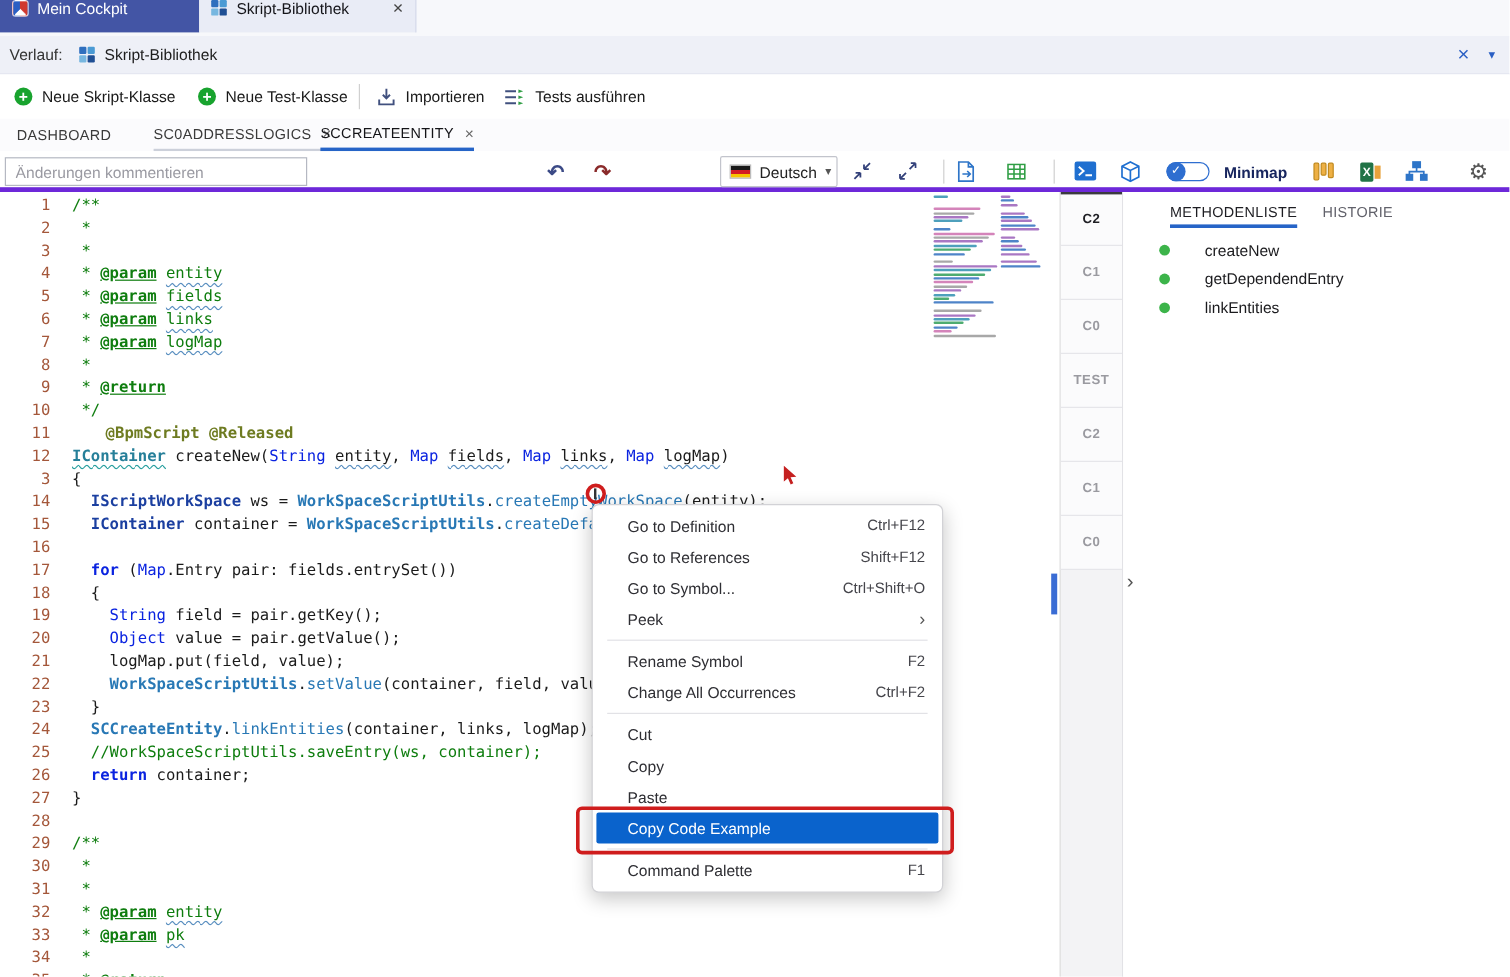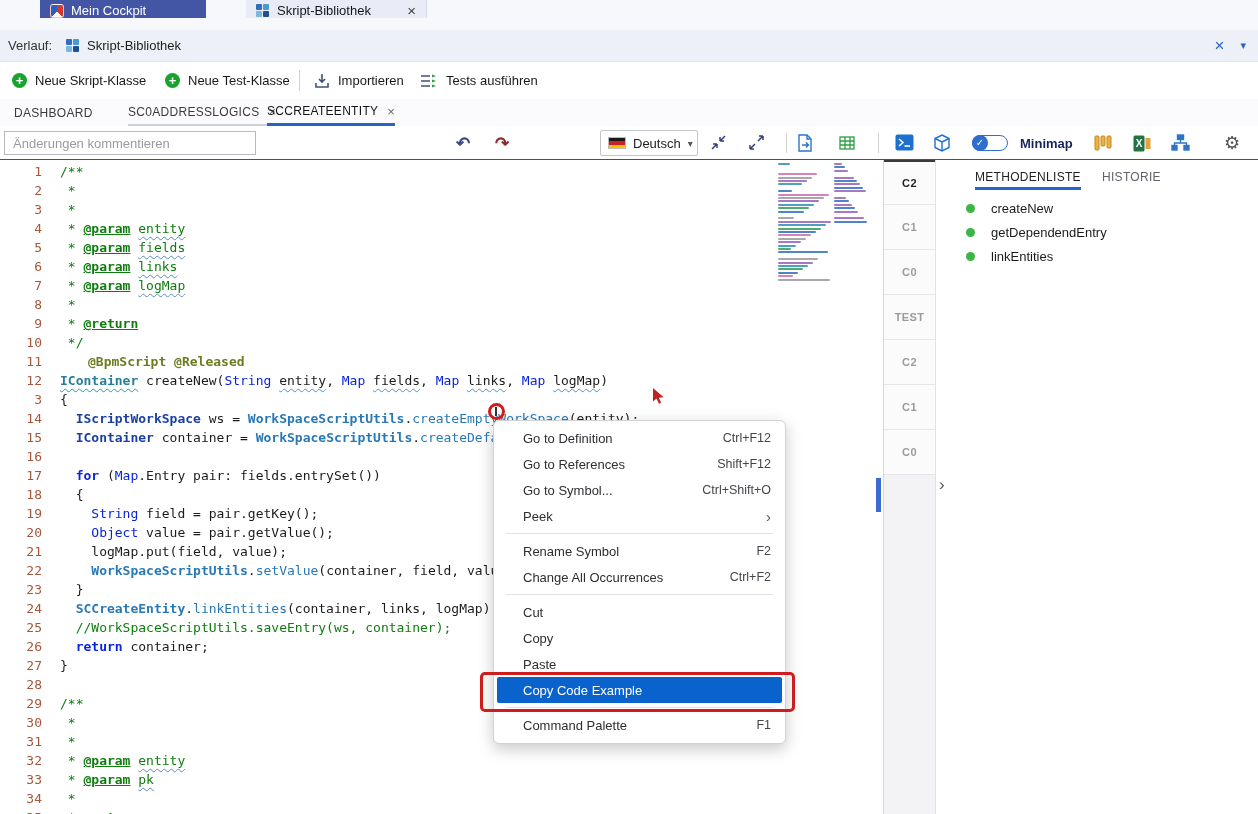--- a/index.html
+++ b/index.html
@@ -2,21 +2,21 @@
 <html><head>
 <meta charset="utf-8">
 <style>
   *{box-sizing:border-box;margin:0;padding:0;}
   html,body{width:1258px;height:814px;}
   body{position:relative;font-family:"Liberation Sans",sans-serif;background:#fff;overflow:hidden;color:#1b1b1b;}
   #app{position:absolute;inset:0;}
 
   
   .wtabs{position:absolute;left:0;top:0;width:1258px;height:30px;background:#f7f8fb;display:flex;}
-  .wtab{display:flex;align-items:flex-end;gap:7px;font-size:13px;padding:0 10px;height:18px;margin-left:40px;}
+  .wtab{display:flex;align-items:flex-start;gap:7px;font-size:13px;padding:0 10px;height:27px;}
   .wtab1{width:166px;background:#4355a5;color:#fff;}
   .wtab2{width:181px;background:#e9ecf6;color:#15151a;border-right:1px solid #d6daea;}
   .wclose{margin-left:auto;font-size:15px;color:#444;line-height:1;}
   .cockpit-ic{width:14px;height:14px;border-radius:3px;flex:0 0 14px;
     background:conic-gradient(#d0392f 0 140deg,#ffffff 140deg 220deg,#2a5fc4 220deg 360deg);
     border:1px solid rgba(255,255,255,.7);}
   .lib-ic{width:14px;height:14px;display:grid;grid-template-columns:6px 6px;grid-template-rows:6px 6px;gap:1px;flex:0 0 14px;}
   .lib-ic i{background:#2f6fbe;border-radius:1px;}
   .lib-ic i:nth-child(2){background:#4a9ad4;}
   .lib-ic i:nth-child(3){background:#77b7e0;}
@@ -41,21 +41,21 @@
 
   
   .doctabs{position:absolute;left:0;top:99px;width:1258px;height:27px;background:#fbfbfd;font-size:12px;}
   .dtab{position:absolute;top:0;height:27px;display:flex;align-items:center;gap:9px;color:#3a3a3a;letter-spacing:.3px;}
   .dtab .tclose{font-size:13px;color:#666;}
   #dtab1{left:14px;}
   #dtab2{left:128px;border-bottom:2px solid #ccd0da;}
   #dtab3{left:267px;border-bottom:3px solid #2664c7;color:#141418;}
 
   
-  .edtoolbar{position:absolute;left:0;top:126px;width:1258px;height:34px;background:#fff;border-bottom:1px solid #6d28d9;}
+  .edtoolbar{position:absolute;left:0;top:126px;width:1258px;height:34px;background:#fff;border-bottom:4px solid #6d28d9;}
   .cmt-input{position:absolute;left:4px;top:5px;width:252px;height:24px;border:1px solid #b5b8c2;background:#fff;font:13px "Liberation Sans",sans-serif;padding:0 8px;color:#333;}
   .cmt-input::placeholder{color:#9a9aa2;}
   .savegrp{position:absolute;left:268px;top:0;height:34px;display:flex;align-items:center;gap:8px;font-size:13px;color:#191919;}
   .tool-glyph{position:absolute;top:0;height:34px;display:flex;align-items:center;font-size:17px;font-weight:bold;}
   #undo{left:456px;color:#3b4a86;}
   #redo{left:495px;color:#8a2a2a;}
   .langsel{position:absolute;left:600px;top:4px;width:98px;height:26px;border:1px solid #c2c4cc;border-radius:2px;display:flex;align-items:center;gap:7px;padding:0 7px;font-size:13px;color:#222;background:#fff;}
   .flag{width:18px;height:12px;display:block;background:linear-gradient(#1a1a1a 0 33%,#d41c24 33% 66%,#f7c500 66% 100%);border:1px solid #bbb;flex:0 0 18px;}
   .langsel .caret{margin-left:auto;font-size:10px;color:#555;}
   .ticon{position:absolute;display:flex;align-items:center;justify-content:center;}
@@ -97,21 +97,21 @@
 
   
   .rpanel{position:absolute;left:936px;top:160px;width:322px;height:654px;background:#fff;}
   .pchev{position:absolute;left:3px;top:316px;font-size:17px;color:#555;line-height:1;}
   .ptab{position:absolute;top:10px;height:20px;font-size:12px;letter-spacing:.3px;}
   #ptab1{left:39px;color:#1d1d22;border-bottom:3px solid #2664c7;padding-bottom:15px;}
   #ptab2{left:166px;color:#61616a;}
   .mlist{position:absolute;left:0;top:36px;width:100%;}
   .mrow{display:flex;align-items:center;height:24px;}
   .mdot{width:9px;height:9px;border-radius:50%;background:#3cb44a;margin-left:30px;flex:0 0 9px;}
-  .mlab{margin-left:16px;font-size:13px;color:#1b1b1e;}
+  .mlab{margin-left:29px;font-size:13px;color:#1b1b1e;}
 
   
   .cmenu{position:absolute;left:493px;top:420px;width:293px;background:#fff;border:1px solid #d2d2d6;border-radius:6px;box-shadow:0 5px 16px rgba(0,0,0,.22);padding:4px 0 5px;z-index:50;font-size:13px;}
   .mi{height:26px;display:flex;align-items:center;padding:0 14px 0 29px;color:#2e2e33;}
   .mi .ms{margin-left:auto;color:#45454b;font-size:12.5px;}
   .mi .ma{margin-left:auto;color:#555;font-size:15px;line-height:1;}
   .mi.hi{background:#0a63cc;color:#fff;margin:0 3px;padding-left:26px;border-radius:2px;}
   .msep{height:1px;background:#e2e2e6;margin:4px 12px;}
 
   

